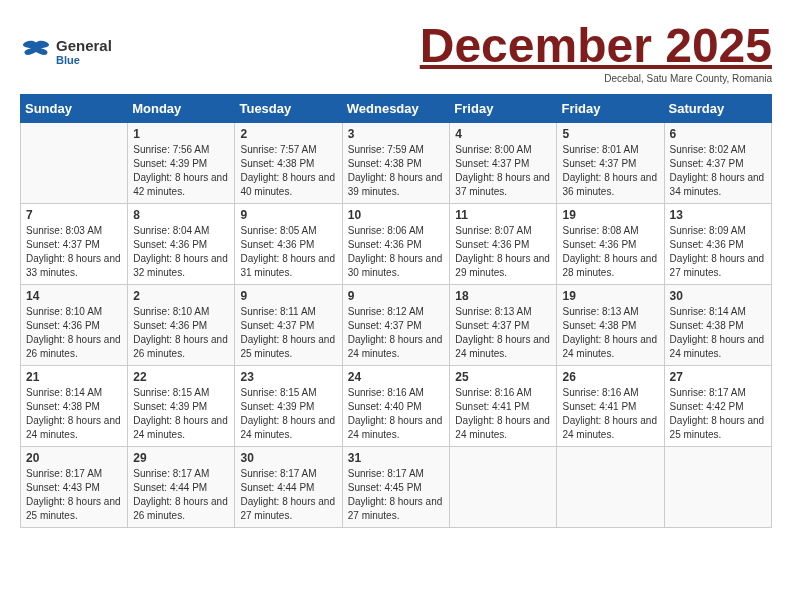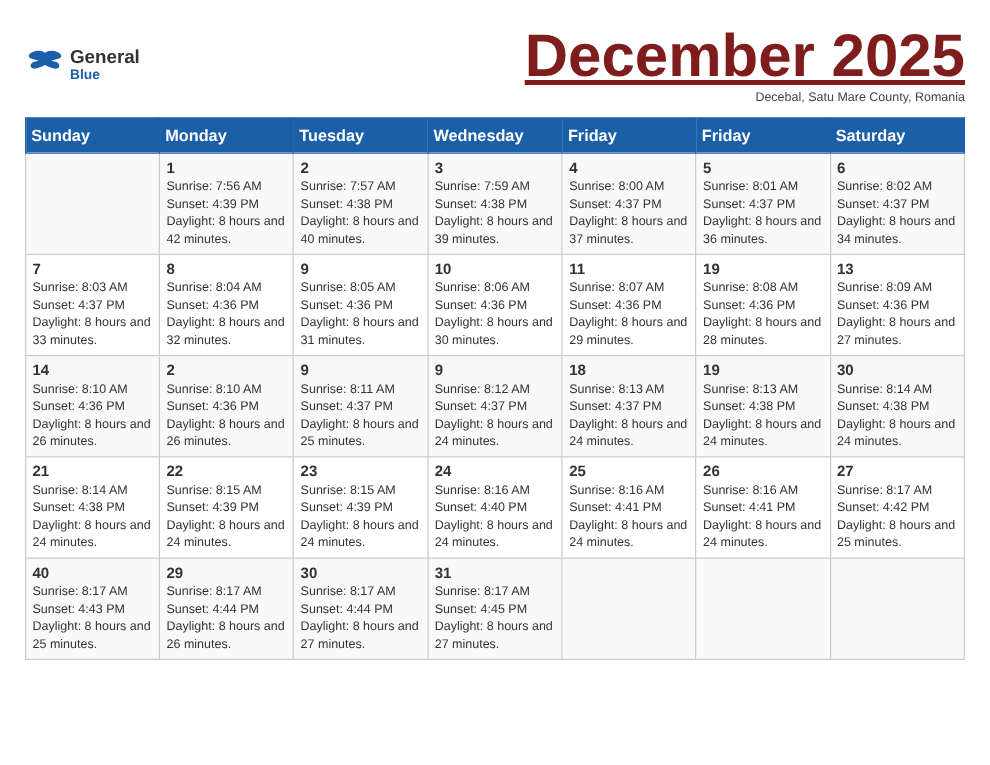--- a/index.html
+++ b/index.html
@@ -227,21 +227,21 @@
             <div class="day-num">26</div>
             <div class="day-info">Sunrise: 8:16 AM<br>Sunset: 4:41 PM<br>Daylight: 8 hours and 24 minutes.</div>
           </td>
           <td>
             <div class="day-num">27</div>
             <div class="day-info">Sunrise: 8:17 AM<br>Sunset: 4:42 PM<br>Daylight: 8 hours and 25 minutes.</div>
           </td>
         </tr>
         <tr>
           <td>
-            <div class="day-num">40</div>
+            <div class="day-num">20</div>
             <div class="day-info">Sunrise: 8:17 AM<br>Sunset: 4:43 PM<br>Daylight: 8 hours and 25 minutes.</div>
           </td>
           <td>
             <div class="day-num">29</div>
             <div class="day-info">Sunrise: 8:17 AM<br>Sunset: 4:44 PM<br>Daylight: 8 hours and 26 minutes.</div>
           </td>
           <td>
             <div class="day-num">30</div>
             <div class="day-info">Sunrise: 8:17 AM<br>Sunset: 4:44 PM<br>Daylight: 8 hours and 27 minutes.</div>
           </td>

